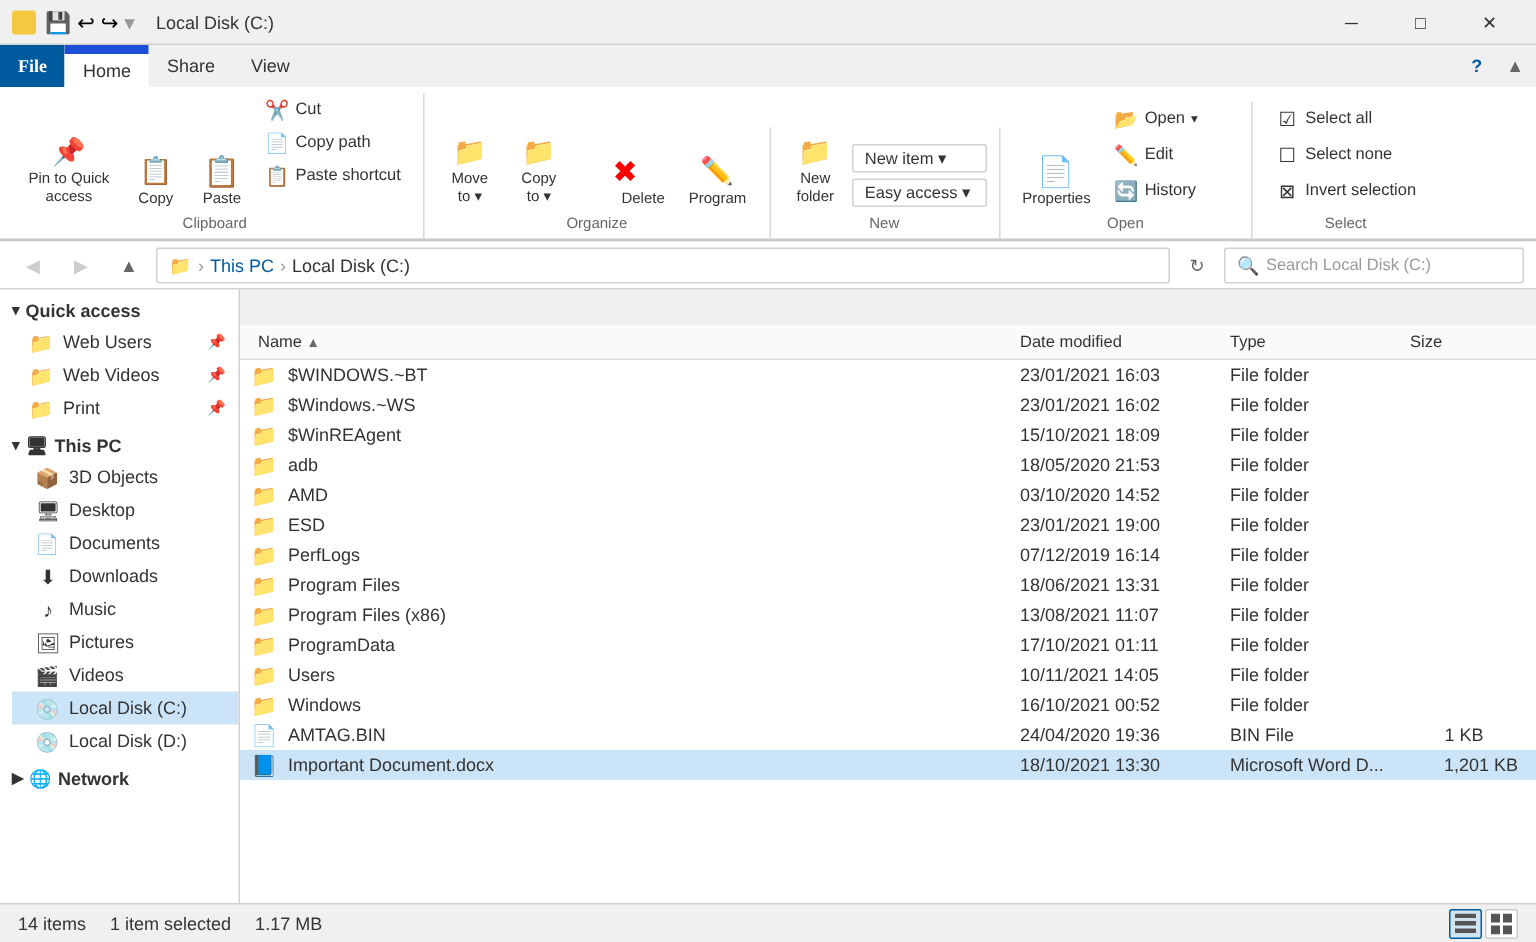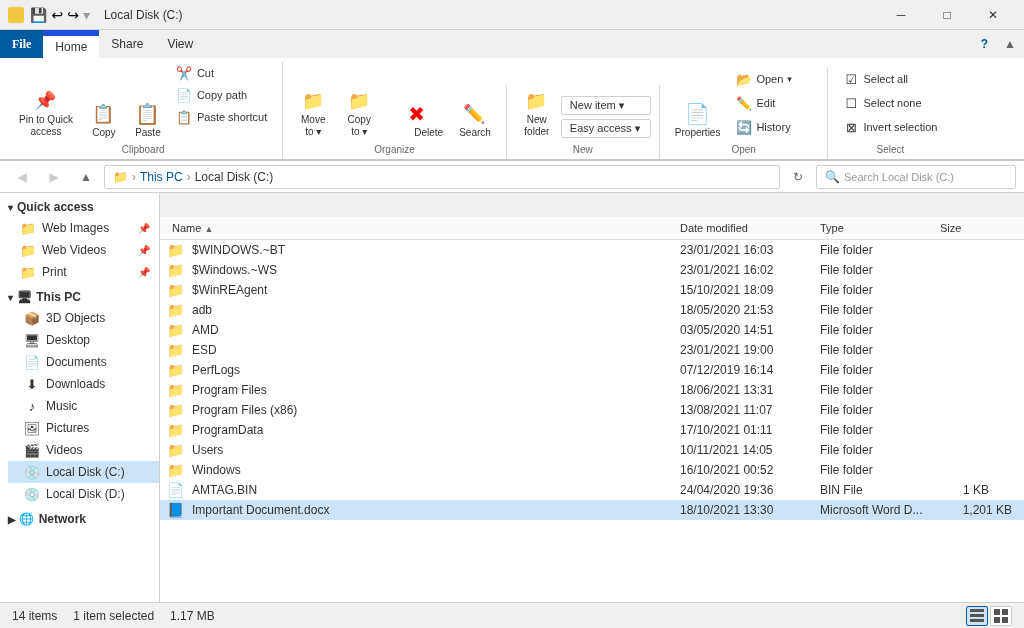--- a/index.html
+++ b/index.html
@@ -147,21 +147,21 @@
         <div class="ribbon-btn">
           <div class="ribbon-btn-icon">📁</div>
           <span style="font-size:10px;text-align:center;line-height:1.2;">Copy<br>to ▾</span>
         </div>
         <div class="ribbon-btn">
           <div class="ribbon-btn-icon" style="color:red;font-size:20px;">✖</div>
           <span style="font-size:10px;padding-left:24px;">Delete</span>
         </div>
         <div class="ribbon-btn">
           <div class="ribbon-btn-icon">✏️</div>
-          <span style="font-size:10px;">Search</span>
+          <span style="font-size:10px;">Program</span>
         </div>
       </div>
       <div class="ribbon-group-label">Organize</div>
     </div>
 
     <div class="ribbon-group">
       <div class="ribbon-group-items">
         <div class="ribbon-btn">
           <div class="ribbon-btn-icon">📁</div>
           <span style="font-size:10px;text-align:center;line-height:1.2;">New<br>folder</span>
@@ -248,21 +248,21 @@
   <div class="sidebar">
 
     <div class="sidebar-section">
       <div class="sidebar-header">
         <span style="font-size:10px;">▾</span>
         <span>Quick access</span>
       </div>
       <div class="sidebar-children">
         <div class="sidebar-item">
           <div class="sidebar-icon folder-icon">📁</div>
-          <span>Web Images</span>
+          <span>Web Users</span>
           <span style="margin-left:auto;color:#999;font-size:10px;">📌</span>
         </div>
         <div class="sidebar-item">
           <div class="sidebar-icon folder-icon">📁</div>
           <span>Web Videos</span>
           <span style="margin-left:auto;color:#999;font-size:10px;">📌</span>
         </div>
         <div class="sidebar-item">
           <div class="sidebar-icon folder-icon">📁</div>
           <span>Print</span>
@@ -381,21 +381,21 @@
     <div class="file-cell col-type">File folder</div>
     <div class="file-cell col-size" style="text-align:right;"></div>
   </div>
         <div class="file-row">
     <div class="file-name-cell col-name">
       <div class="file-icon">
               <span style="color:#f5c842;font-size:14px;">📁</span>
             </div>
       <span class="file-cell">AMD</span>
     </div>
-    <div class="file-cell col-date">03/05/2020 14:51</div>
+    <div class="file-cell col-date">03/10/2020 14:52</div>
     <div class="file-cell col-type">File folder</div>
     <div class="file-cell col-size" style="text-align:right;"></div>
   </div>
         <div class="file-row">
     <div class="file-name-cell col-name">
       <div class="file-icon">
               <span style="color:#f5c842;font-size:14px;">📁</span>
             </div>
       <span class="file-cell">ESD</span>
     </div>

